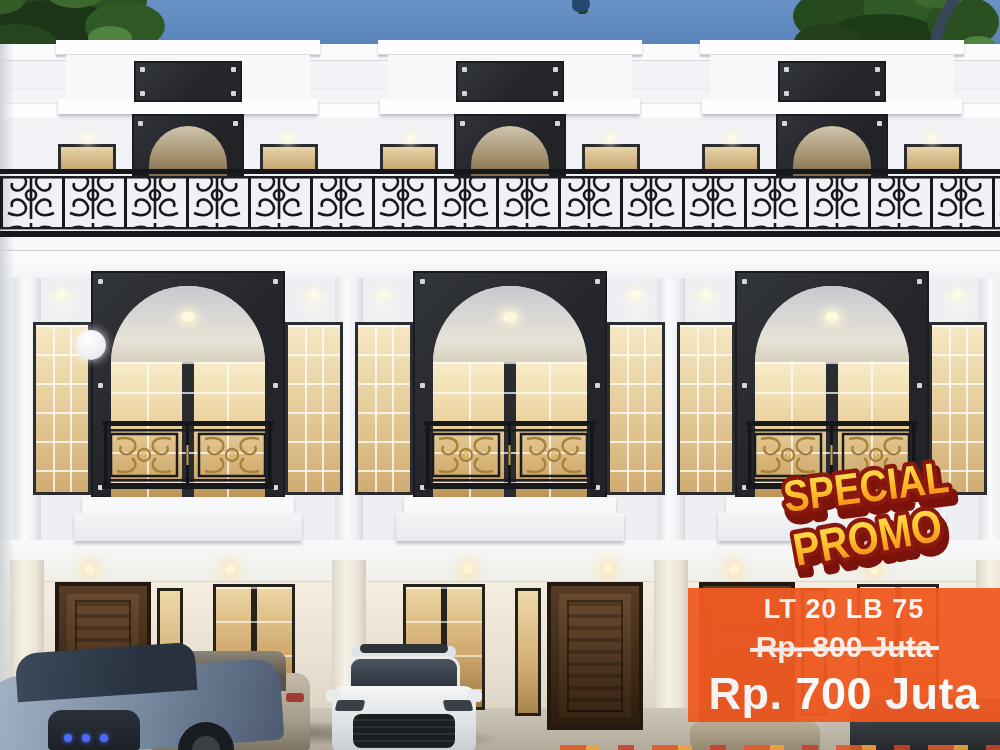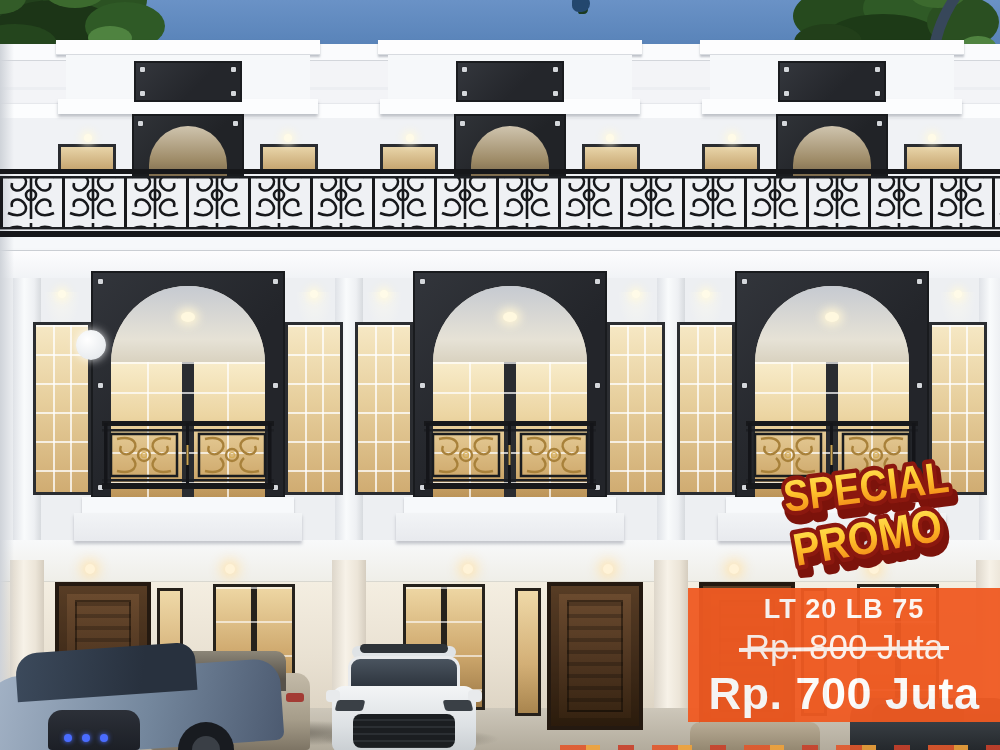--- a/index.html
+++ b/index.html
@@ -121,21 +121,21 @@
   .car{z-index:6;}
   .shadow{background:radial-gradient(ellipse,rgba(40,36,28,.5),rgba(40,36,28,0) 70%);}
 
   
   .sticker{left:770px;top:450px;width:195px;height:122px;z-index:9;transform:rotate(-5deg);}
   .price-panel{left:688px;top:588px;width:312px;height:134px;z-index:8;
     background:var(--promo-orange,#f05a22);opacity:.95;color:var(--text-white,#fff);
     display:flex;flex-direction:column;align-items:center;padding-top:5px;}
   .price-panel>div{position:static;text-align:center;white-space:nowrap;}
   .pp-spec{font-size:27px;font-weight:bold;letter-spacing:1px;line-height:32px;opacity:.97;}
-  .pp-old{font-size:35px;font-weight:normal;line-height:44px;opacity:.93;position:relative!important;}
+  .pp-old{font-size:30px;font-weight:bold;line-height:44px;opacity:.93;position:relative!important;}
   .pp-old::after{content:"";position:absolute;left:-6px;right:-6px;top:50%;height:4px;
     background:var(--text-white,#fff);transform:rotate(-.6deg);}
   .pp-new{font-size:45px;font-weight:bold;letter-spacing:.5px;line-height:50px;}
 
   .bstrip{left:560px;bottom:0;width:440px;height:5px;z-index:10;opacity:.9;
     background:repeating-linear-gradient(90deg,#e2572b 0 26px,#f0a23a 26px 40px,transparent 40px 58px,#c9402a 58px 74px,transparent 74px 92px);}
 </style>
 </head>
 <body>
 

